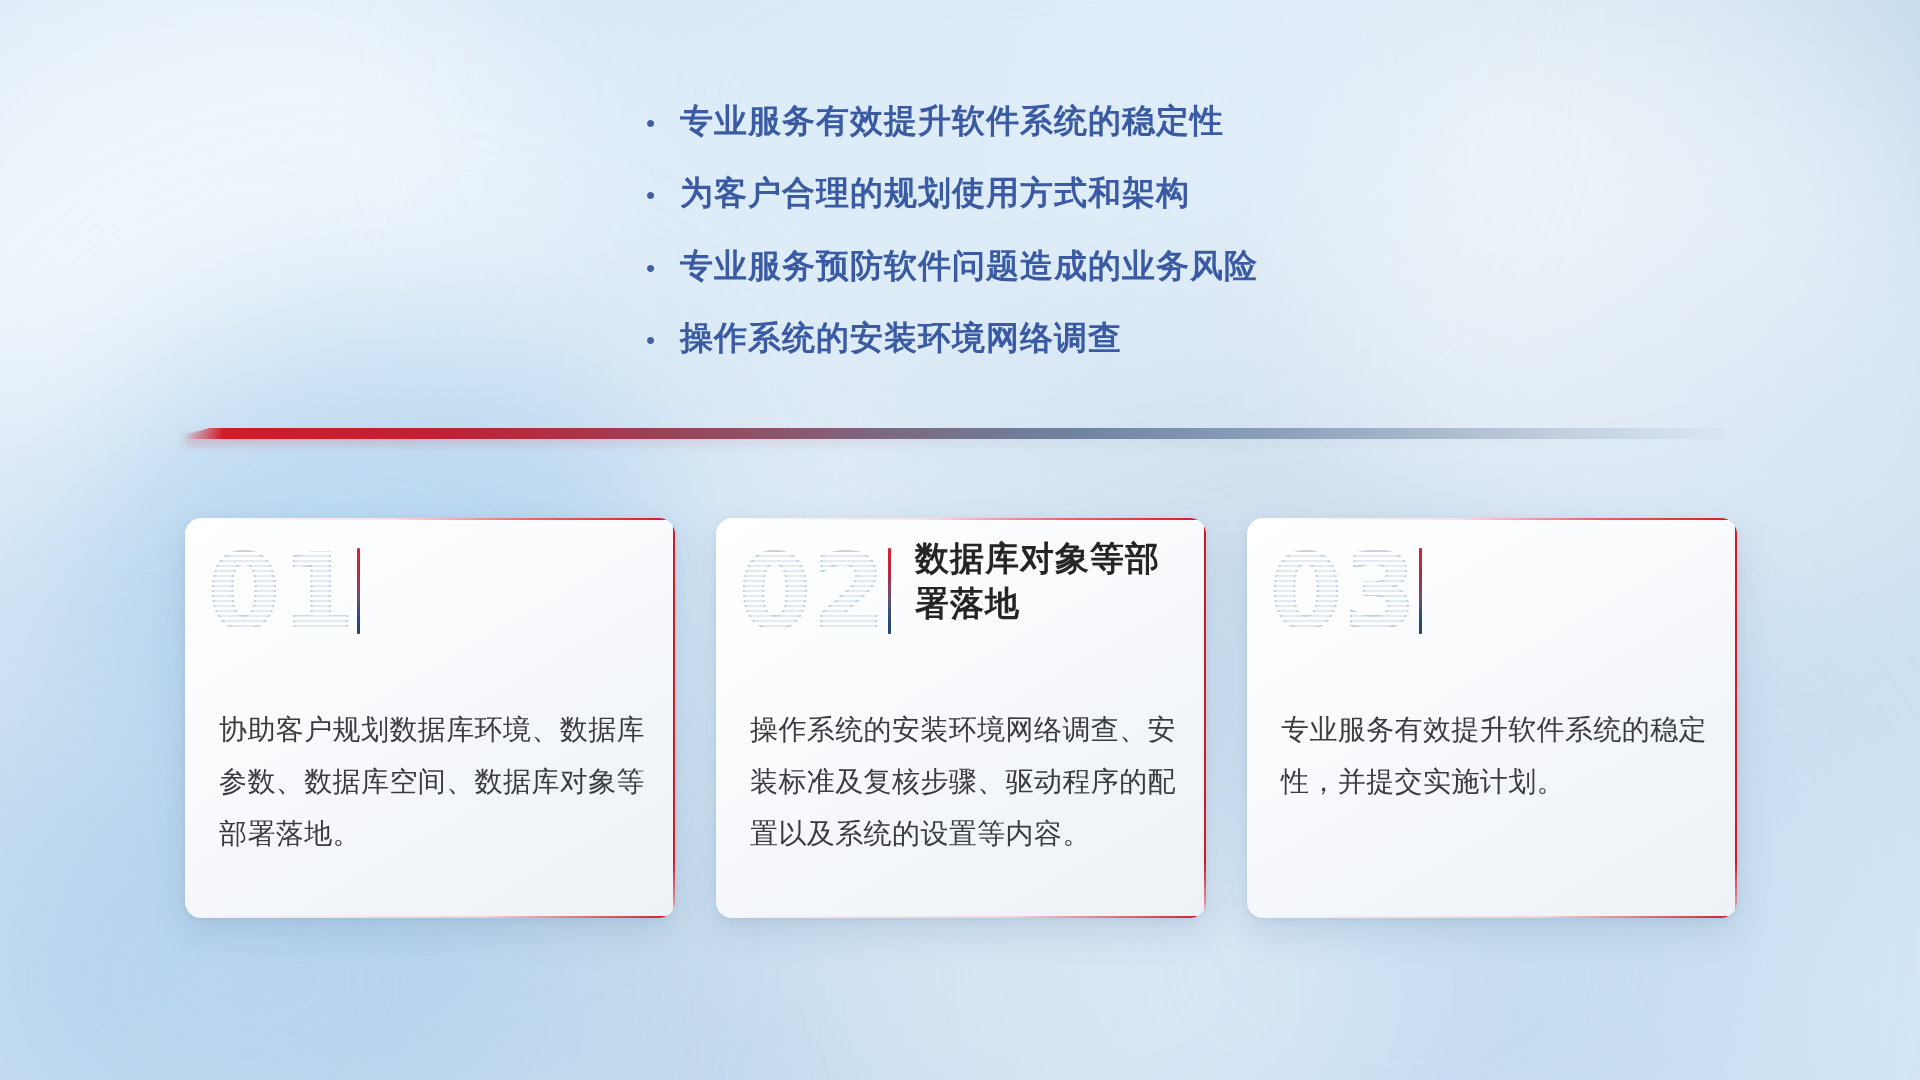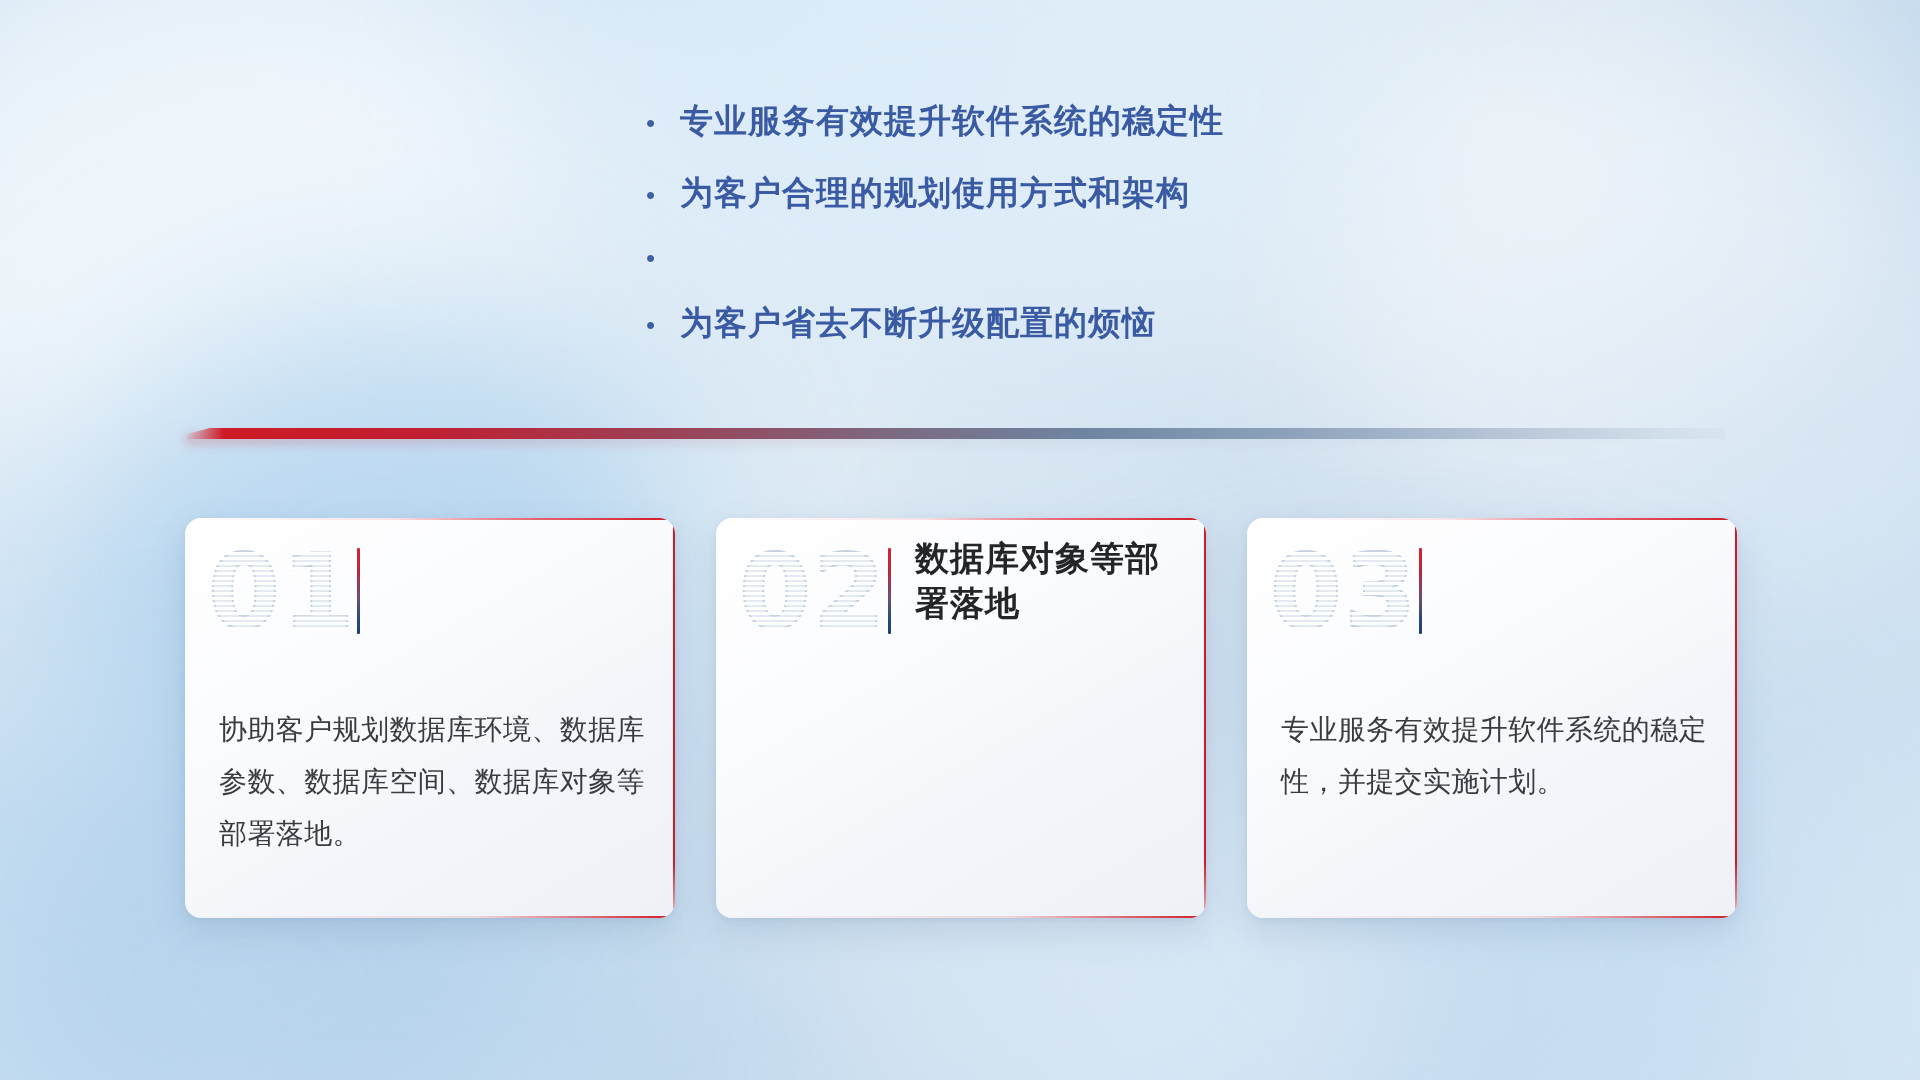--- a/index.html
+++ b/index.html
@@ -153,25 +153,26 @@
       <span class="btext">专业服务有效提升软件系统的稳定性</span>
     </div>
 
     <div class="bullet">
       <span class="dot">•</span>
       <span class="btext">为客户合理的规划使用方式和架构</span>
     </div>
 
     <div class="bullet">
       <span class="dot">•</span>
-    </div>
-
-    <div class="bullet">
-      <span class="dot">•</span>
-      <span class="btext">为客户省去不断升级配置的烦恼</span>
+      <span class="btext">专业服务预防软件问题造成的业务风险</span>
+    </div>
+
+    <div class="bullet">
+      <span class="dot">•</span>
+      <span class="btext">操作系统的安装环境网络调查</span>
     </div>
 
   </div>
 
   <div id="divider">
     <div class="gl"></div>
     <div class="ln"></div>
   </div>
 
   <div id="cards">
@@ -195,20 +196,21 @@
       <div class="edge-r"></div>
       <div class="edge-b"></div>
       <div class="card-head">
         <div class="num">
           <span class="fill">02</span>
           <span>02</span>
         </div>
         <div class="vrule"></div>
         <div class="ttl">数据库对象等部署落地</div>
       </div>
+      <div class="card-body">操作系统的安装环境网络调查、安装标准及复核步骤、驱动程序的配置以及系统的设置等内容。</div>
     </div>
 
     <div class="card">
       <div class="edge-t"></div>
       <div class="edge-r"></div>
       <div class="edge-b"></div>
       <div class="card-head">
         <div class="num">
           <span class="fill">03</span>
           <span>03</span>

